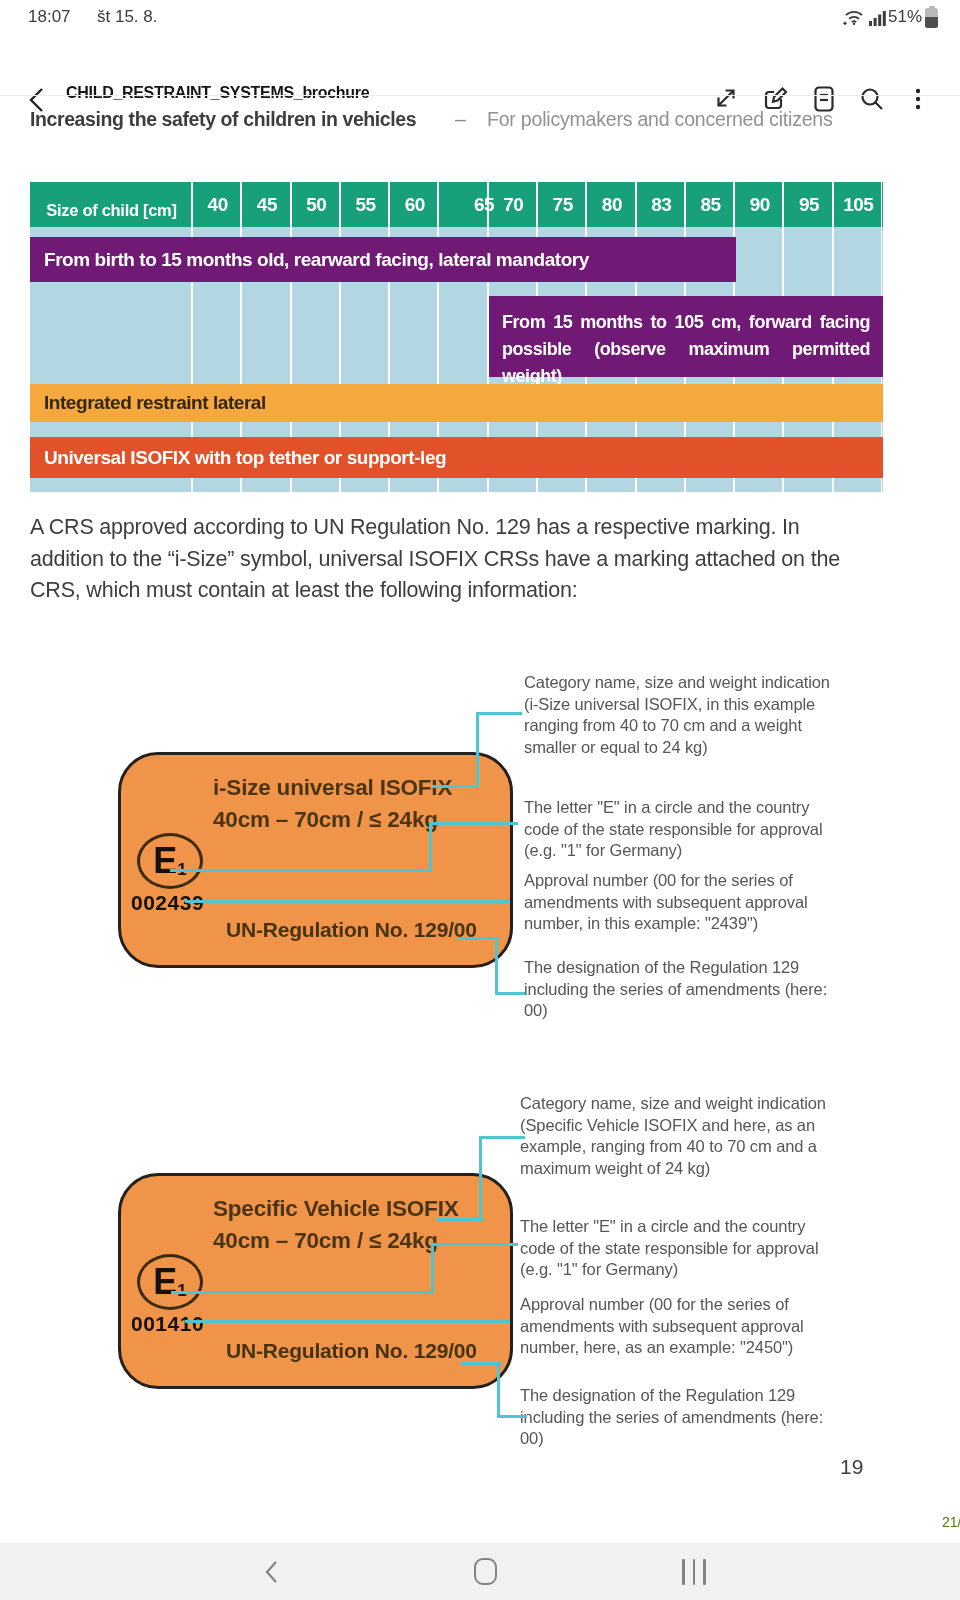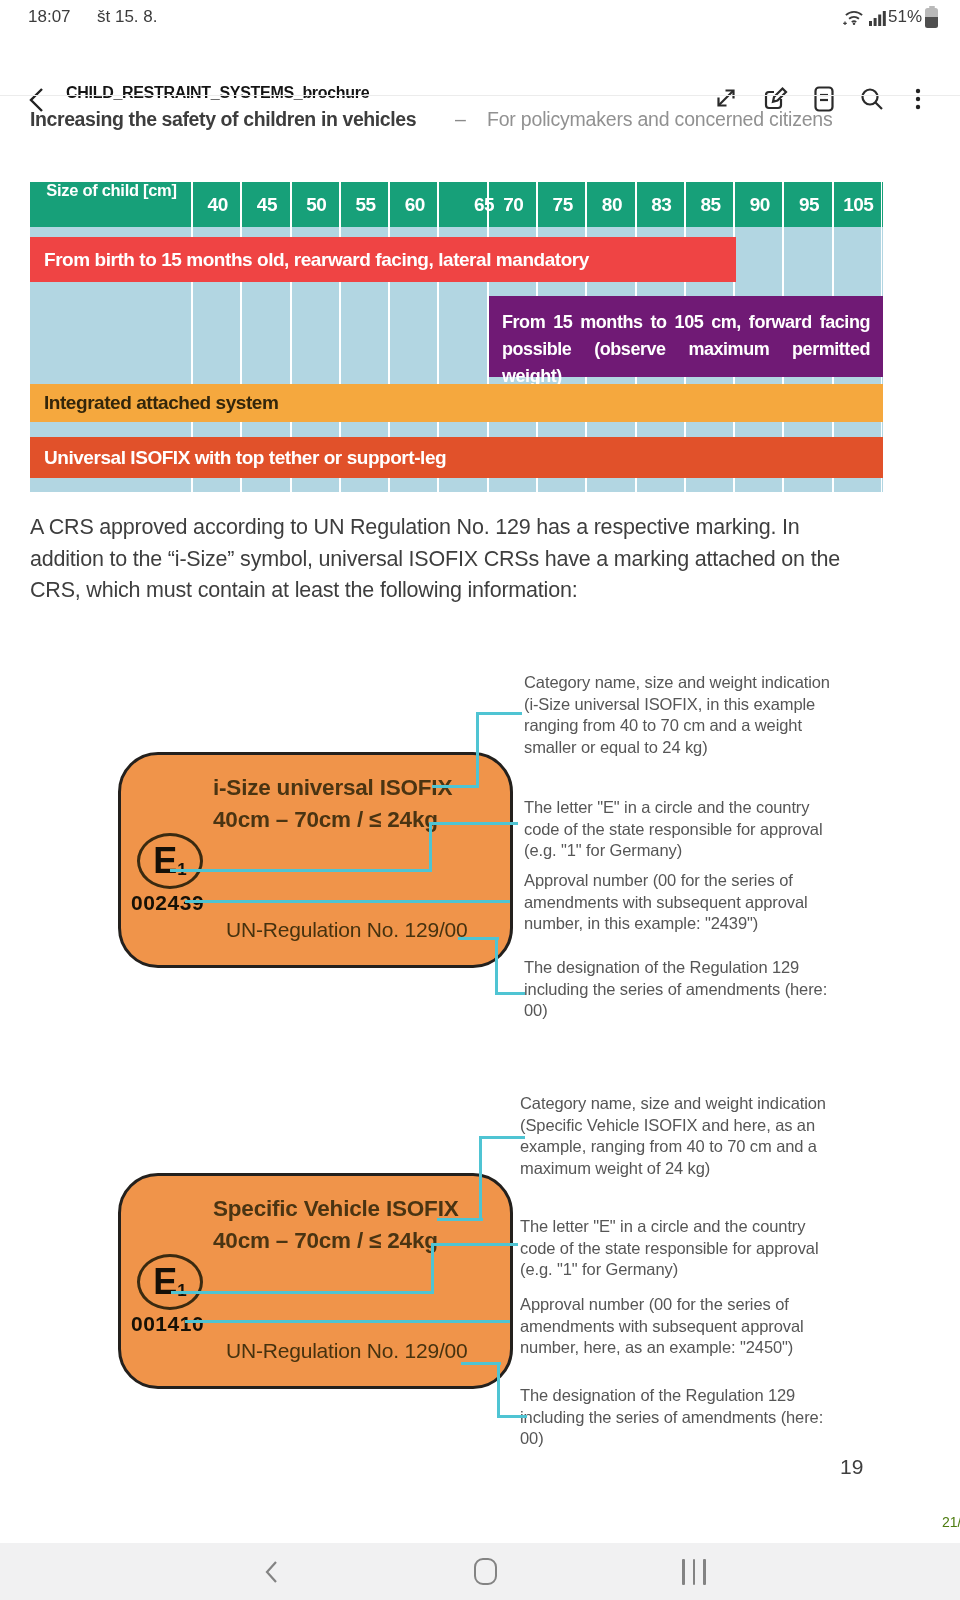--- a/index.html
+++ b/index.html
@@ -29,45 +29,45 @@
   
   .hdr-title{position:absolute;left:30px;top:108px;font-size:19.5px;font-weight:700;color:#3d3d3d;letter-spacing:-0.4px;}
   .hdr-dash{position:absolute;left:455px;top:108px;font-size:19.5px;color:#8a8a8a;}
   .hdr-sub{position:absolute;left:487px;top:108px;font-size:19.5px;color:#919191;letter-spacing:-0.2px;}
 
   
   .chart-base{position:absolute;left:30px;top:182px;width:853px;height:310px;background:#b2d6e2;}
   .chart-head{position:absolute;left:30px;top:182px;width:853px;height:45px;background:#17a079;}
   .vlines{position:absolute;left:191px;top:182px;width:691px;height:310px;z-index:2;
     background:repeating-linear-gradient(90deg,#ffffff 0 2px,transparent 2px 49.29px);}
-  .hlabel{position:absolute;left:30px;top:168px;width:163px;height:45px;line-height:45px;text-align:center;
+  .hlabel{position:absolute;left:30px;top:188px;width:163px;height:45px;line-height:45px;text-align:center;
     color:#fff;font-size:16.5px;font-weight:700;letter-spacing:-0.3px;z-index:4;}
   .hcell{position:absolute;top:0;width:49.29px;height:53px;line-height:45px;text-align:center;
     color:#fff;font-size:19px;font-weight:700;letter-spacing:-0.5px;}
   .hcells{position:absolute;left:30px;top:182px;width:853px;height:45px;z-index:4;}
   .bar{position:absolute;z-index:3;box-sizing:border-box;font-weight:700;letter-spacing:-0.45px;}
-  .bar1{left:30px;top:237px;width:706px;height:45px;background:#ef4444;color:#fff;font-size:19px;line-height:45px;padding-left:14px;}
+  .bar1{left:30px;top:237px;width:706px;height:45px;background:#701a75;color:#fff;font-size:19px;line-height:45px;padding-left:14px;}
   .bar2{left:489px;top:296px;width:394px;height:81px;background:#701a75;color:#fff;font-size:18px;padding:13px 13px 0 13px;}
   .bar2 .jline{text-align:justify;text-align-last:justify;line-height:27px;letter-spacing:-0.45px;}
   .bar3{left:30px;top:384px;width:853px;height:38px;background:#f5a83e;color:#33260b;font-size:19px;line-height:38px;padding-left:14px;}
   .bar4{left:30px;top:437px;width:853px;height:41px;background:#e1512a;color:#fff;font-size:19px;line-height:41px;padding-left:14px;}
 
   
   .para{position:absolute;left:30px;top:512px;width:848px;font-size:21.5px;line-height:31.5px;color:#3e3e3e;letter-spacing:-0.2px;}
 
   
   .lab{position:absolute;left:75px;width:395px;height:216px;background:#f0944a;border:3px solid #23201d;border-radius:40px;box-sizing:border-box;margin-left:43px;}
   .lab-title{position:absolute;left:92px;top:20px;font-size:22.5px;font-weight:700;color:#4a3412;letter-spacing:-0.2px;}
   .lab-range{position:absolute;left:92px;top:52px;font-size:22.5px;font-weight:700;color:#4a3412;letter-spacing:-0.2px;}
   .e-circle{position:absolute;left:16px;top:78px;width:66px;height:56px;border:3px solid #3a2a10;border-radius:50%;
     display:flex;align-items:center;justify-content:center;box-sizing:border-box;}
   .e-letter{font-size:36px;font-weight:700;color:#151008;line-height:1;}
   .e-sub{font-size:17px;font-weight:700;color:#151008;align-self:flex-end;margin-bottom:6px;}
   .lab-num{position:absolute;left:10px;top:136px;font-size:21px;font-weight:700;color:#171106;letter-spacing:0.5px;}
-  .lab-reg{position:absolute;left:105px;top:163px;font-size:21px;font-weight:400;color:#46320f;letter-spacing:-0.2px;}
+  .lab-reg{position:absolute;left:105px;top:163px;font-size:21px;font-weight:700;color:#46320f;letter-spacing:-0.2px;}
 
   
   .conn{position:absolute;background:#4fc4d3;z-index:5;}
 
   
   .ann{position:absolute;font-size:16.5px;line-height:21.5px;color:#565656;letter-spacing:-0.1px;}
 
   .page-num{position:absolute;left:840px;top:1455px;font-size:21px;color:#3f3f3f;}
   .pos-ind{position:absolute;left:942px;top:1514px;font-size:14px;color:#4d7c0f;}
 
@@ -173,21 +173,21 @@
     <div class="hcell" style="left: 705.146px;">90</div>
     <div class="hcell" style="left: 754.432px;">95</div>
     <div class="hcell" style="left: 803.718px;">105</div>
   </div>
 
 <div class="bar bar1">From birth to 15 months old, rearward facing, lateral mandatory</div>
 <div class="bar bar2">
   <div class="jline">From 15 months to 105 cm, forward facing</div>
   <div class="jline">possible (observe maximum permitted weight)</div>
 </div>
-<div class="bar bar3">Integrated attached system</div>
+<div class="bar bar3">Integrated restraint lateral</div>
 <div class="bar bar4">Universal ISOFIX with top tether or support-leg</div>
 
 <div class="para">A CRS approved according to UN Regulation No. 129 has a respective marking. In addition to the “i-Size” symbol, universal ISOFIX CRSs have a marking attached on the CRS, which must contain at least the following information:</div>
 
 <div class="lab" style="top:752px;">
   <div class="lab-title">i-Size universal ISOFIX</div>
   <div class="lab-range">40cm – 70cm / ≤ 24kg</div>
   <div class="e-circle">
     <span class="e-letter">E</span>
     <span class="e-sub">1</span>

